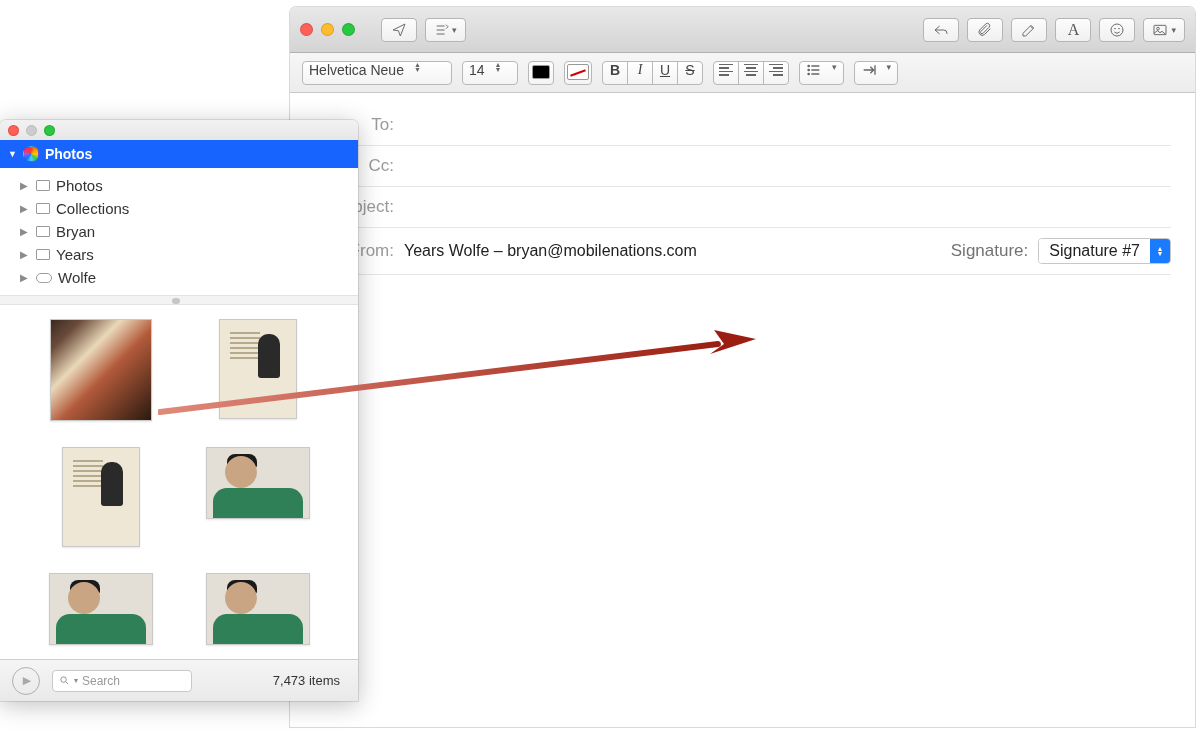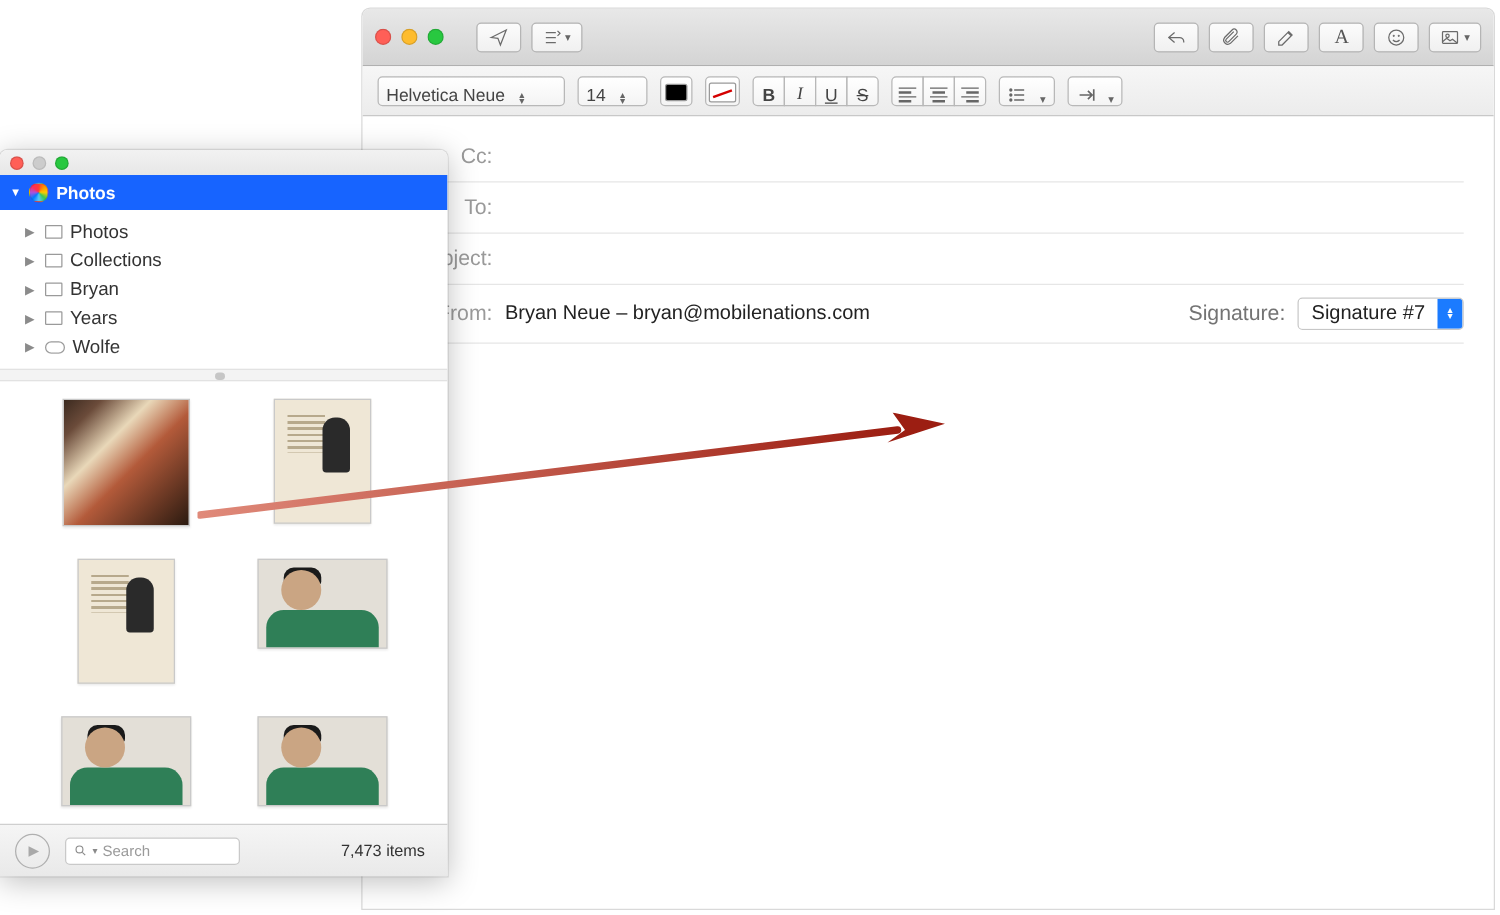--- a/index.html
+++ b/index.html
@@ -66,21 +66,21 @@
     align-items: center;
     padding: 0 12px;
     gap: 10px;
   }
   .fb-ctrl {
     height: 24px;
     background: linear-gradient(#fff,#f4f4f4);
     border: 1px solid #b8b8b8;
     border-radius: 4px;
     display:inline-flex;
-    align-items:flex-end;
+    align-items:flex-start;
     padding: 0 6px;
     font-size: 14px;
     color:#444;
     gap: 6px;
   }
   .fb-ctrl .stepper { display:flex; flex-direction:column; margin-left:4px;}
   .fb-ctrl .stepper span { font-size:7px; line-height:5px; color:#666;}
   .swatch-black { width:18px; height:14px; background:#000; border:1px solid #999; border-radius:2px;}
   .swatch-nobg { width:22px; height:16px; border:1px solid #999; border-radius:2px; position:relative; background:#fff;}
   .swatch-nobg::after { content:""; position:absolute; left:2px; right:2px; top:7px; height:2px; background:#d40000; transform:rotate(-20deg);}
@@ -339,31 +339,31 @@
     <div class="fb-ctrl">
       <svg class="ico" viewBox="0 0 24 24" stroke="#666" fill="none" stroke-width="2">
           <path d="M4 12h14M14 7l5 5-5 5M21 5v14"></path>
         </svg>
       <span style="font-size:9px;color:#666;margin-left:4px">▾</span>
     </div>
   </div>
 
   <div class="headers">
     <div class="hdr-row">
+      <div class="hdr-label">To:</div>
+    </div>
+    <div class="hdr-row">
       <div class="hdr-label">Cc:</div>
-    </div>
-    <div class="hdr-row">
-      <div class="hdr-label">To:</div>
     </div>
     <div class="hdr-row">
       <div class="hdr-label">Subject:</div>
     </div>
     <div class="hdr-row from">
       <div class="hdr-label">From:</div>
-      <div>Bryan Neue – bryan@mobilenations.com</div>
+      <div>Years Wolfe – bryan@mobilenations.com</div>
       <div class="sig-area">
         <div class="sig-label">Signature:</div>
         <div class="sig-select">
           <div class="txt">Signature #7</div>
           <div class="arr">
               <span>▲</span>
               <span>▼</span>
             </div>
         </div>
       </div>

